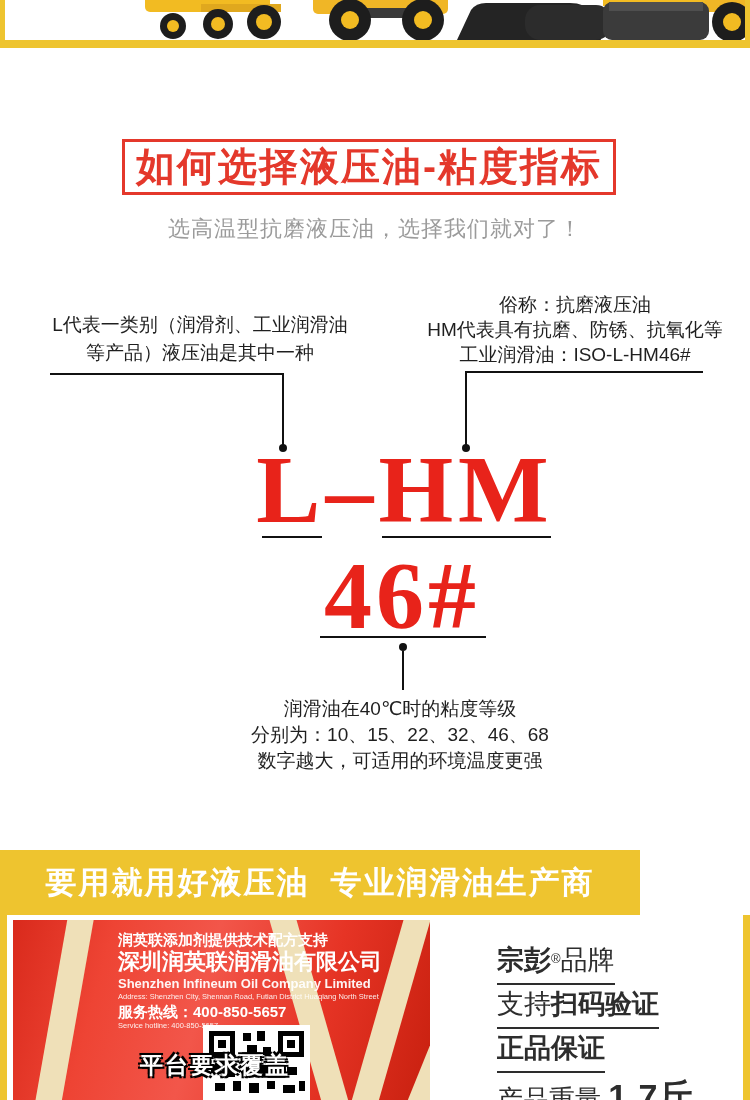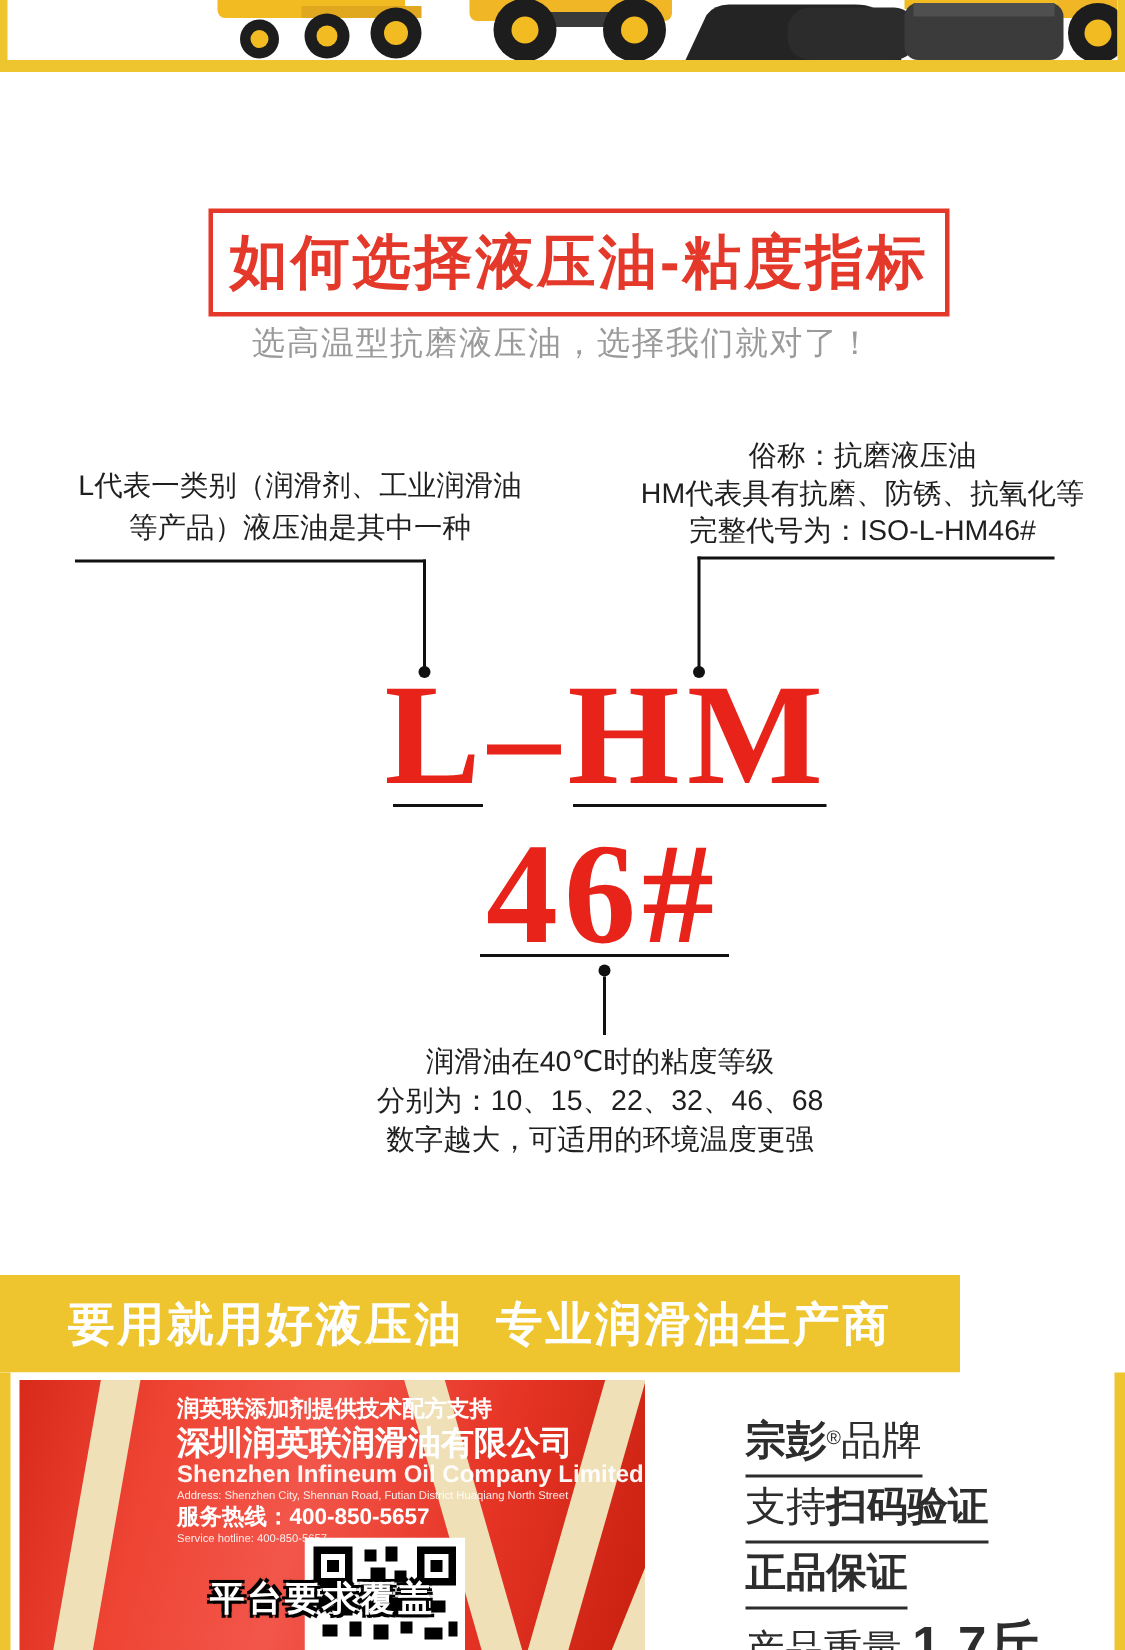--- a/index.html
+++ b/index.html
@@ -7,21 +7,21 @@
         font-family:"Liberation Sans","DejaVu Sans",sans-serif;color:#222;}
 
   
   .hero{position:absolute;left:0;top:0;width:750px;height:48px;background:#fff;}
   .hero-border-l{position:absolute;left:0;top:0;width:5px;height:48px;background:#eec42f;}
   .hero-border-r{position:absolute;right:0;top:0;width:5px;height:48px;background:#eec42f;}
   .hero-bar{position:absolute;left:0;top:40px;width:750px;height:8px;background:#eec42f;}
   .hero svg{position:absolute;left:5px;top:0;}
 
   
-  .title-box{position:absolute;left:139px;top:139px;width:494px;height:72px;border:3px solid #e4382b;
+  .title-box{position:absolute;left:122px;top:139px;width:494px;height:56px;border:3px solid #e4382b;
              display:flex;align-items:center;justify-content:center;box-sizing:border-box;}
   .title-box span{font-size:39px;font-weight:bold;color:#e4382b;letter-spacing:2px;white-space:nowrap;}
   .subtitle{position:absolute;left:0;top:214px;width:750px;text-align:center;
             font-size:22px;color:#9b9b9b;letter-spacing:1px;}
 
   
   .note{position:absolute;text-align:center;color:#1f1f1f;font-size:19px;}
   .note-left{left:30px;top:311px;width:340px;line-height:28px;}
   .note-right{left:418px;top:292px;width:314px;line-height:25px;}
   .note-bottom{left:50px;top:696px;width:700px;line-height:26px;font-size:19px;}
@@ -51,21 +51,21 @@
          background:linear-gradient(105deg,#d92a1c 0%,#ee4434 22%,#f2564a 45%,#e63425 72%,#c8200f 100%);}
   .stripe{position:absolute;width:26px;height:420px;background:#efe0b8;top:-60px;}
   .st1{left:28px;transform:rotate(10deg);}
   .st2{left:300px;transform:rotate(-16deg);}
   .st3{left:348px;transform:rotate(16deg);}
   .st4{left:408px;transform:rotate(22deg);}
 
   .label-txt{position:absolute;left:105px;top:10px;color:#ffffff;text-align:left;white-space:nowrap;}
   .lt1{font-size:15px;font-weight:bold;line-height:19px;}
   .lt2{font-size:22px;font-weight:bold;line-height:26px;}
-  .lt3{font-size:16px;line-height:17px;font-weight:bold;opacity:.95;}
+  .lt3{font-size:13px;line-height:17px;font-weight:bold;opacity:.95;}
   .lt4{font-size:13px;line-height:17px;}
   .lt5{font-size:7.5px;line-height:10px;opacity:.9;}
   .lt6{font-size:15px;font-weight:bold;line-height:19px;}
   .lt7{font-size:7.5px;line-height:10px;opacity:.9;}
 
   .qr{position:absolute;left:190px;top:105px;width:107px;height:107px;}
   .qr-overlay{position:absolute;left:62px;top:130px;width:280px;text-align:center;
               font-size:23px;font-weight:bold;color:#fff;letter-spacing:2px;
               text-shadow:-2px -2px 0 #000,2px -2px 0 #000,-2px 2px 0 #000,2px 2px 0 #000,0 0 3px #000;}
 
@@ -123,21 +123,21 @@
   <div class="subtitle">选高温型抗磨液压油，选择我们就对了！</div>
 
   <div class="note note-left">
     <div>L代表一类别（润滑剂、工业润滑油</div>
     <div>等产品）液压油是其中一种</div>
   </div>
 
   <div class="note note-right">
     <div>俗称：抗磨液压油</div>
     <div>HM代表具有抗磨、防锈、抗氧化等</div>
-    <div>完整代号为：ISO-L-HM46#</div>
+    <div>工业润滑油：ISO-L-HM46#</div>
   </div>
 
   <div class="cline" style="left:50px;top:373px;width:234px;height:2px;"></div>
   <div class="cline" style="left:282px;top:373px;width:2px;height:73px;"></div>
   <div class="cdot" style="left:279px;top:444px;"></div>
   <div class="cline" style="left:465px;top:371px;width:238px;height:2px;"></div>
   <div class="cline" style="left:465px;top:371px;width:2px;height:75px;"></div>
   <div class="cdot" style="left:462px;top:444px;"></div>
 
   <div class="code-main">L–HM</div>

